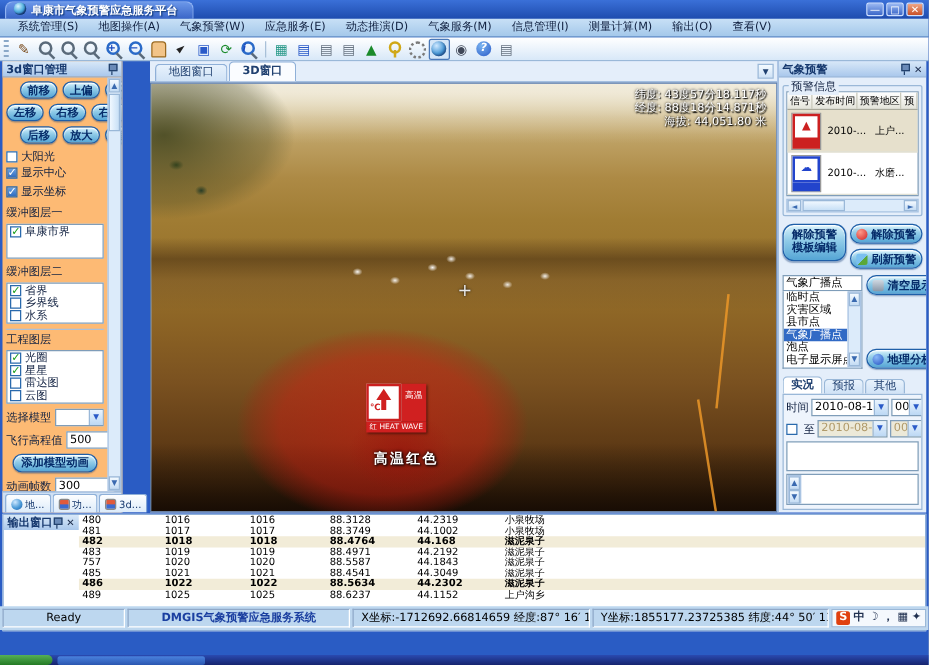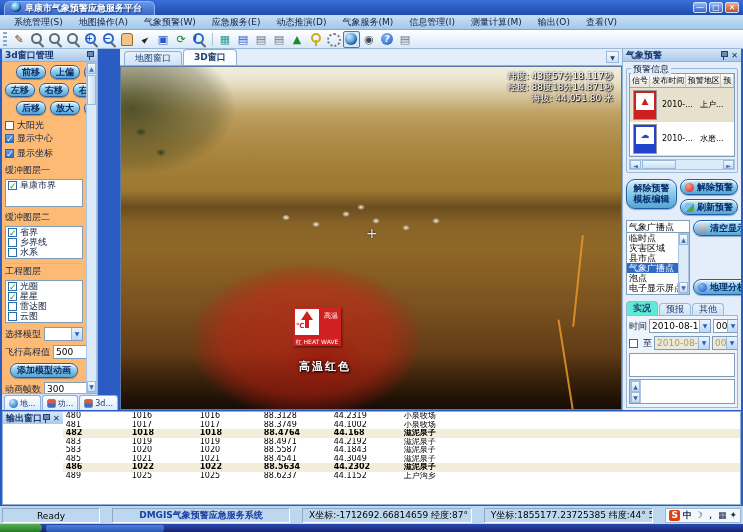--- a/index.html
+++ b/index.html
@@ -161,42 +161,42 @@
   .bi-info{background:radial-gradient(circle at 35% 30%,#8ab8f8,#2050c0);}
   .midrow{display:flex;gap:3px;margin-top:5px;flex:none;}
   .bcast{width:64px;flex:none;}
   .bc-sel{background:#fff;border:1px solid #7f9db9;height:13px;padding:0 2px;line-height:12px;overflow:hidden;white-space:nowrap;}
   .bc-list{display:flex;border:1px solid #7f9db9;border-top:none;background:#fff;height:62px;}
   .bc-items{flex:1;overflow:hidden;}
   .bc-item{height:10px;line-height:10px;padding:0 2px;white-space:nowrap;overflow:hidden;}
   .bc-item.sel{background:#316ac5;color:#fff;}
   .rtabs{display:flex;align-items:flex-end;margin-top:6px;height:14px;flex:none;}
   .rtab{border:1px solid #9ab8d8;border-bottom:none;border-radius:4px 4px 0 0;padding:0 6px;height:12px;line-height:11px;background:linear-gradient(#e8f2fc,#cfe2f6);color:#204070;margin-right:1px;}
-  .rtab.active{background:#5eead4;font-weight:bold;height:14px;line-height:13px;}
+  .rtab.active{background:#ffffff;font-weight:bold;height:14px;line-height:13px;}
   .timebox{border:1px solid #9ab8d8;background:#eef4fc;padding:3px 2px;flex:1;display:flex;flex-direction:column;overflow:hidden;}
   .trow{display:flex;align-items:center;gap:2px;margin-bottom:3px;flex:none;}
   .elembox{background:#fff;border:1px solid #7f9db9;height:24px;margin-bottom:2px;flex:none;}
   .elemlist{display:flex;border:1px solid #7f9db9;background:#fff;flex:1;overflow:hidden;}
   .el-items{flex:1;overflow:hidden;}
   .el-item{height:10px;line-height:10px;padding:0 2px;white-space:nowrap;}
 
   
   .output{position:absolute;left:2px;right:2px;top:411px;height:94px;background:#fff;border:1px solid #8fb0d8;display:flex;flex-direction:row;}
   .out-hdr{height:12px;background:linear-gradient(#d8e8f8,#aac8ec);display:flex;align-items:center;padding:0 3px;color:#16386e;font-weight:bold;flex:none;}
   .out-hdr .sp{flex:1;}
   .otable{flex:1;overflow:hidden;font-size:8px;}
   .orow{display:flex;height:8.5px;line-height:8.5px;}
   .orow.hdr{height:13px;line-height:12px;background:linear-gradient(#fff,#e8e8de);border:1px solid #6a8ac8;font-size:8px;}
   .orow.hdr .oc{border-right:1px solid #c0c0b0;}
   .orow.beige{background:#f2ecd8;font-weight:bold;}
   .oc{padding-left:3px;overflow:hidden;white-space:nowrap;flex:none;}
   .oc0{width:66px;} .oc1{width:68px;} .oc2{width:64px;} .oc3{width:70px;} .oc4{width:70px;} .oc5{width:110px;} .ocf{flex:1;}
 
   
-  .statusbar{position:absolute;left:0;right:0;top:506px;height:19px;background:#bdd7ef;display:flex;align-items:center;padding:0 2px;gap:12px;justify-content:space-between;}
+  .statusbar{position:absolute;left:0;right:0;top:485px;height:19px;background:#bdd7ef;display:flex;align-items:center;padding:0 2px;gap:2px;justify-content:space-between;}
   .seg{height:15px;border:1px solid;border-color:#8fa8c8 #fff #fff #8fa8c8;display:flex;align-items:center;padding:0 6px;white-space:nowrap;overflow:hidden;}
   .seg.app{color:#1b3fa0;font-weight:bold;}
   .seg.grow{flex:1;}
   .tray{height:15px;background:#f4f8fd;border:1px solid #9ab8d8;display:flex;align-items:center;padding:0 3px;gap:3px;}
   .trico{font-size:9px;line-height:11px;font-weight:bold;color:#203050;}
   .tr-red{color:#fff;background:#e04010;border-radius:2px;padding:0 2px;}
 
   
   .task{position:absolute;left:0;right:0;bottom:0;height:8px;background:linear-gradient(#2a4ab0,#16246e);}
   .t-start{position:absolute;left:0;top:0;width:42px;height:8px;background:linear-gradient(#56b056,#247a24);border-radius:0 4px 4px 0;}
@@ -653,21 +653,21 @@
             <span class="oc oc0">483</span>
             <span class="oc oc1">1019</span>
             <span class="oc oc2">1019</span>
             <span class="oc oc3">88.4971</span>
             <span class="oc oc4">44.2192</span>
             <span class="oc oc5">滋泥泉子</span>
             <span class="oc ocf"></span>
           </div>
 
           <div class="orow">
-            <span class="oc oc0">583</span>
+            <span class="oc oc0">757</span>
             <span class="oc oc1">1020</span>
             <span class="oc oc2">1020</span>
             <span class="oc oc3">88.5587</span>
             <span class="oc oc4">44.1843</span>
             <span class="oc oc5">滋泥泉子</span>
             <span class="oc ocf"></span>
           </div>
 
           <div class="orow">
             <span class="oc oc0">485</span>

